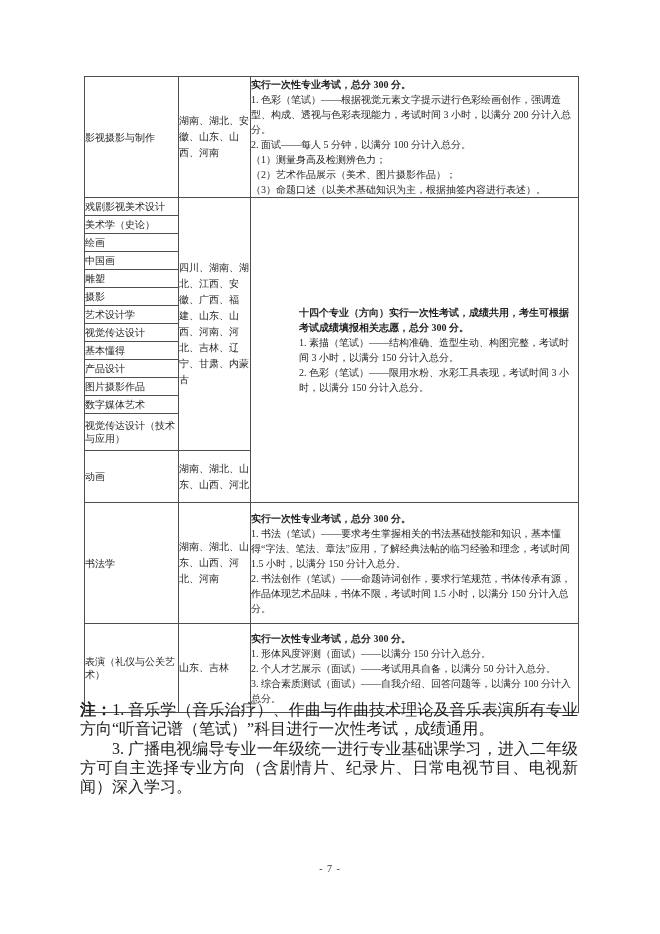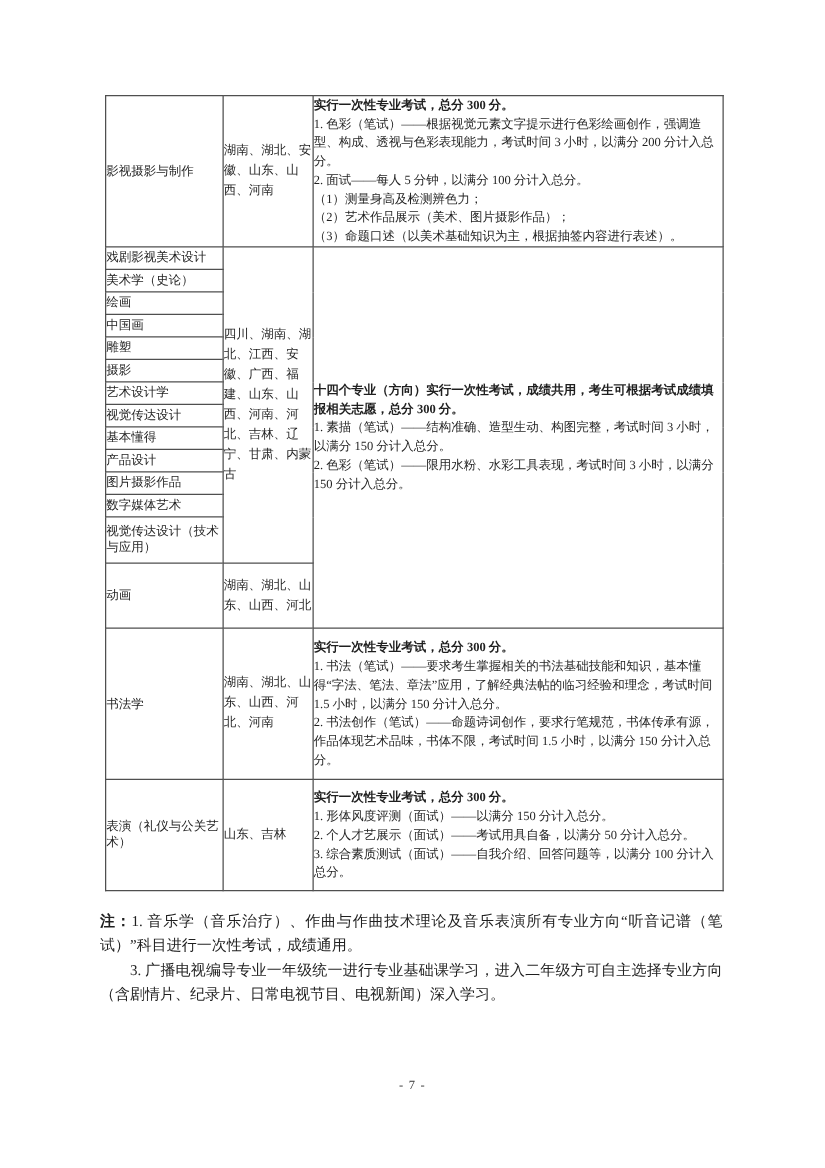--- a/index.html
+++ b/index.html
@@ -14,34 +14,34 @@
     position:absolute; left:84px; top:76px; width:494px;
     border-collapse:collapse; table-layout:fixed;
   }
   table.exam-table td {
     border:1px solid #4f4f4f; font-size:10px; overflow:hidden;
     padding:0; vertical-align:middle;
   }
   td.major { padding:1px 4px; line-height:13px; }
   td.prov  { padding:2px 5px; line-height:16px;font-family:Liberation Serif, serif; }
   td.exam-cell { vertical-align:top; padding:3px 6px 2px 6px; line-height:15px;margin-top:44px; }
-  td.exam-cell.vmid { vertical-align:middle; }
+  td.exam-cell.vmid { vertical-align:middle;padding-left:48px; }
   .exam-heading { font-weight:bold; }
   .exam-item { }
 
   .h120 { height:119px; }
   .h17  { height:17px; }
   .h36  { height:36px; }
   .h51  { height:51px; }
   .h121 { height:120px;margin-left:40px; }
   .h89  { height:88px; }
 
   .notes {
-    position:absolute; left:80px; top:728px; width:498px;
-    font-size:12px; line-height:19.3px; text-align:justify;
+    position:absolute; left:80px; top:700px; width:498px;
+    font-size:16px; line-height:19.3px; text-align:justify;
   }
   .note { margin:0; text-indent:2em; }
   .note.first { text-indent:0; }
   .note-label { font-weight:bold; }
 
   .page-num {
     position:absolute; left:0; top:863px; width:660px;
     text-align:center; font-size:10px; color:#333; letter-spacing:1px;
   }
 </style>

